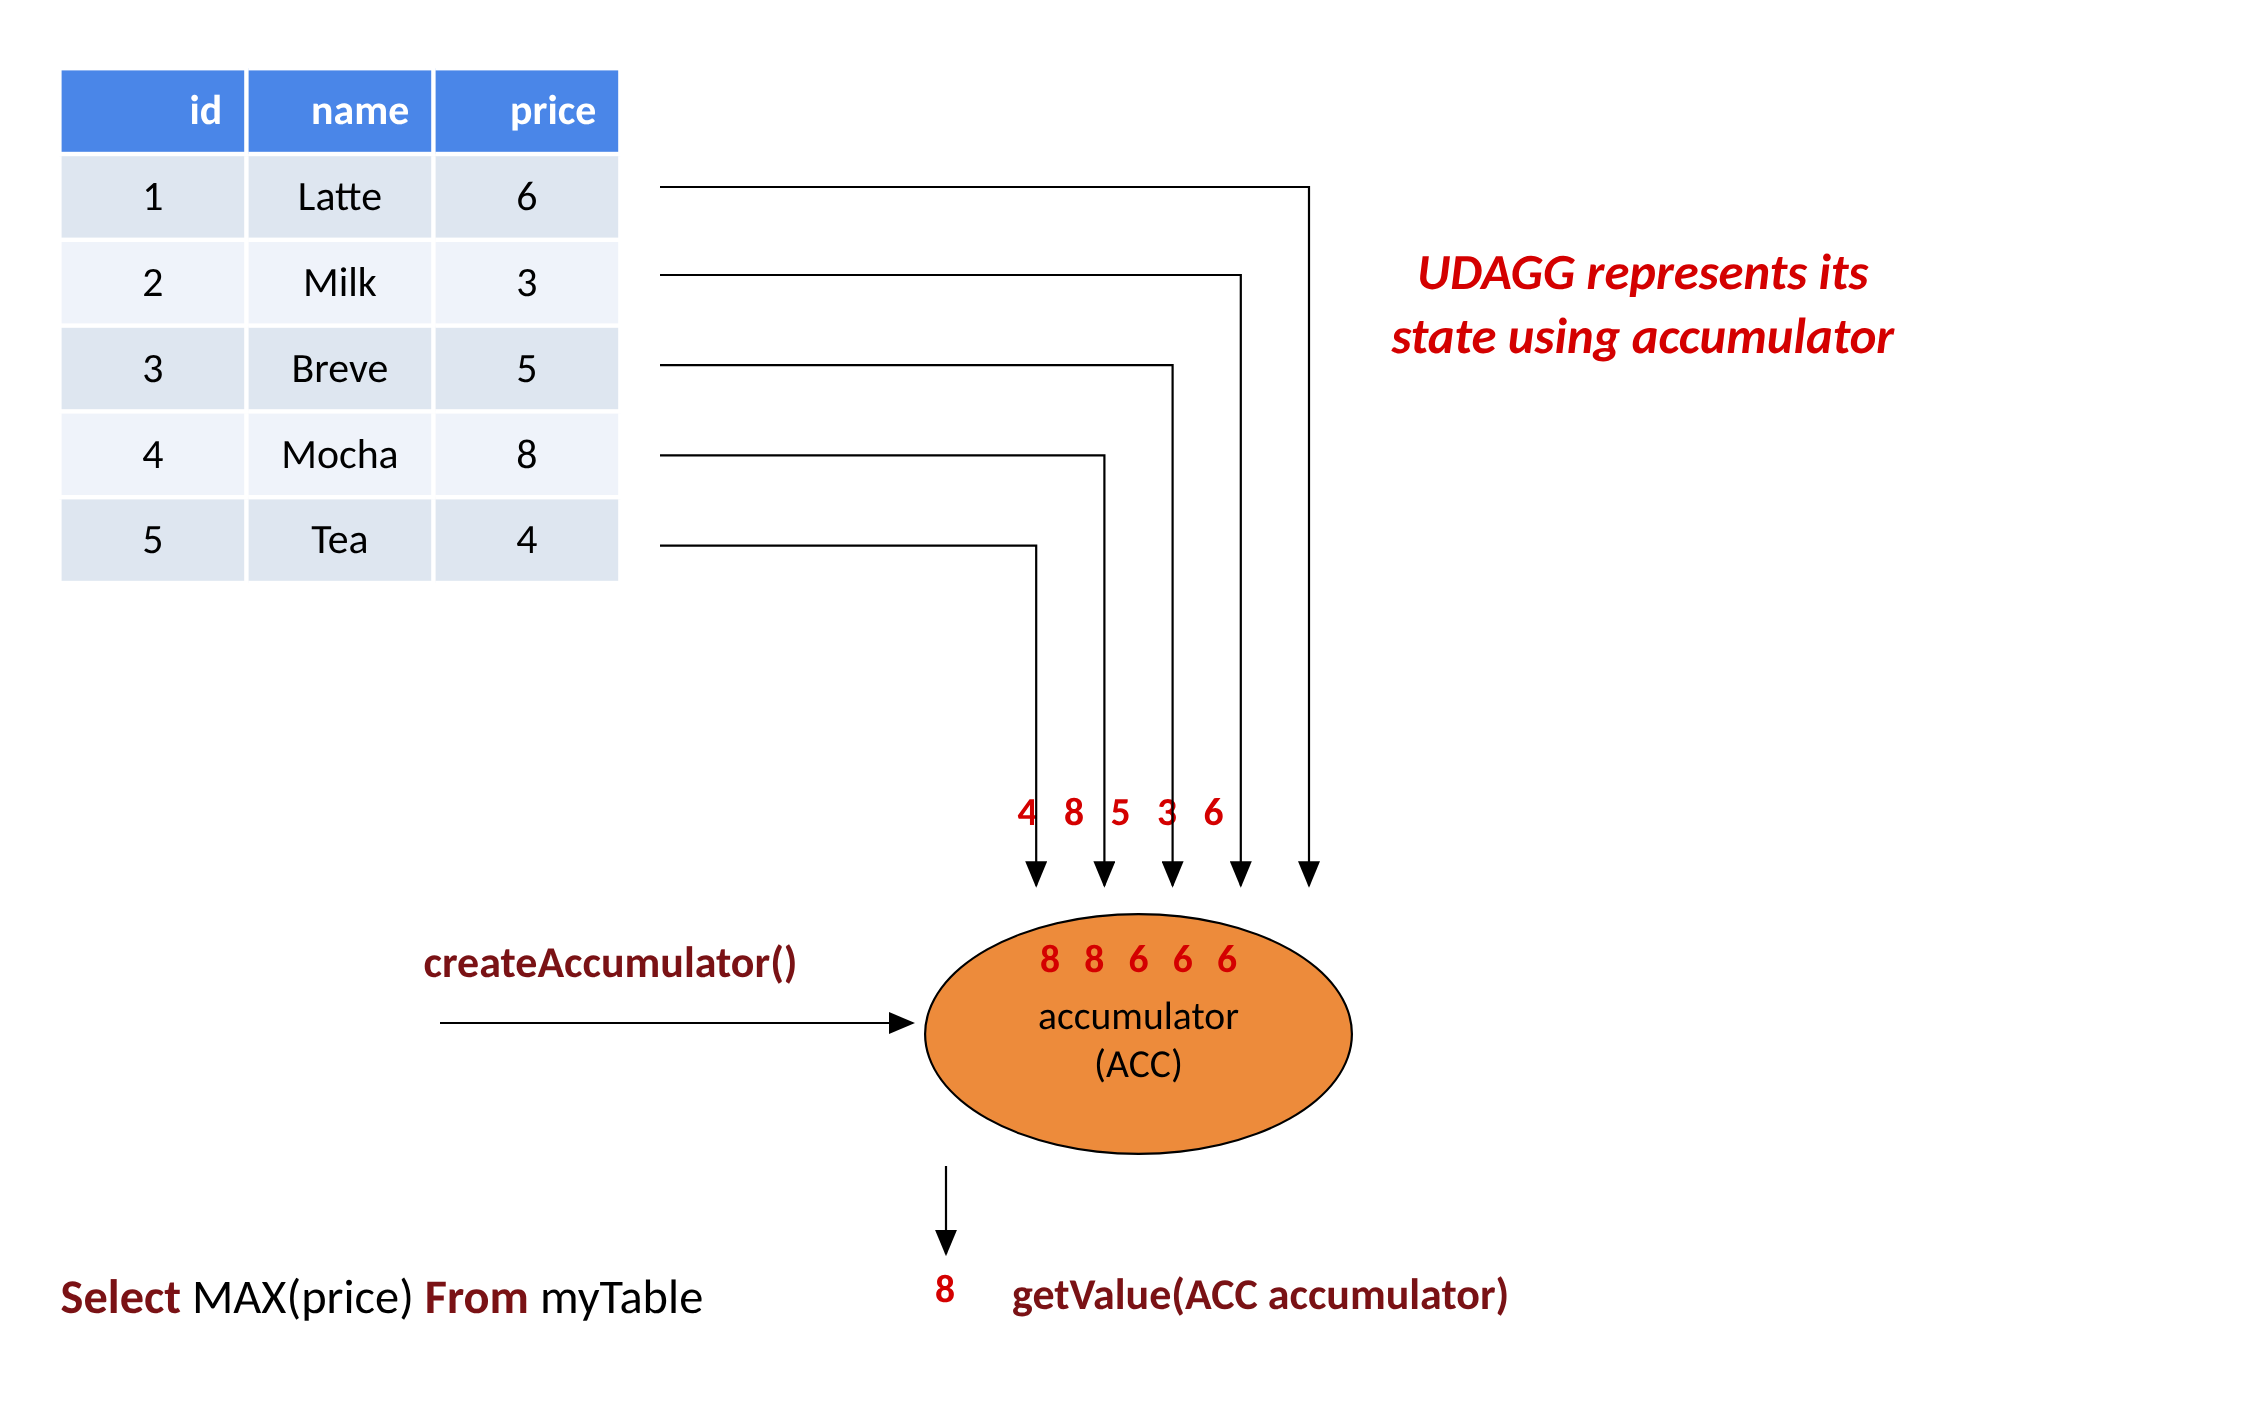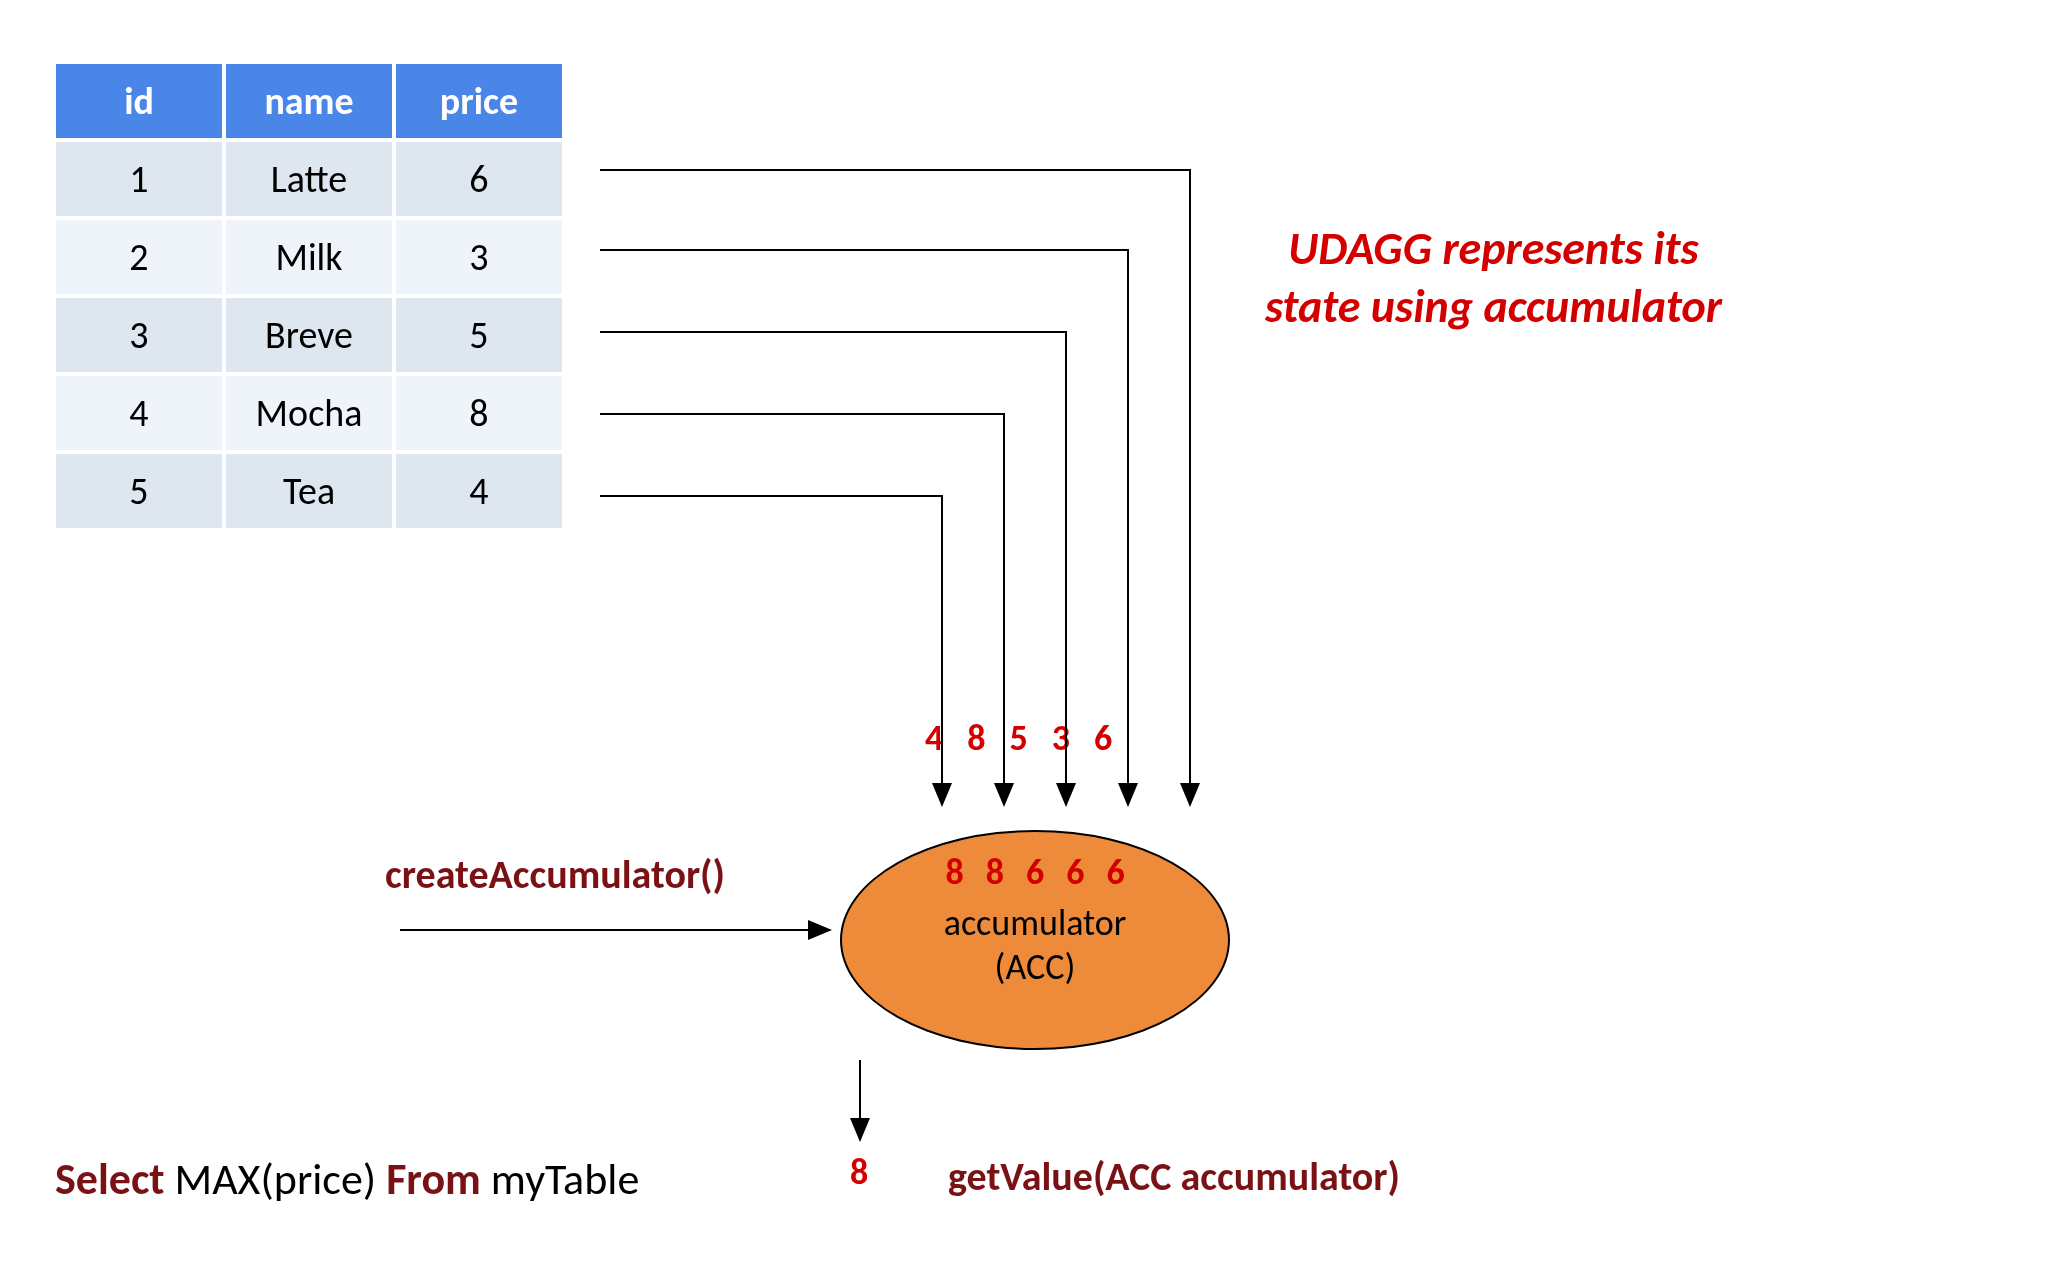--- a/index.html
+++ b/index.html
@@ -23,21 +23,21 @@
     top: 60px;
     border-collapse: collapse;
     font-size: 38px;
   }
   .data-table th {
     background: #4a86e8;
     color: #ffffff;
     font-weight: 700;
     padding: 14px 20px;
     border: 4px solid #ffffff;
-    text-align: center;
+    text-align: right;
     min-width: 170px;
   }
   .data-table td {
     padding: 14px 20px;
     border: 4px solid #ffffff;
     text-align: center;
     color: #000000;
   }
   .data-table tr.row-even td { background: #dee6f0; }
   .data-table tr.row-odd td  { background: #eff3fa; }
@@ -170,21 +170,21 @@
     <div>UDAGG represents its</div>
     <div>state using accumulator</div>
   </div>
 
   <div class="text darkred" style="left:385px; top:850px;">createAccumulator()</div>
 
   <div class="text" style="left:1245px; top:700px; line-height:1.25;">
     <br>
   </div>
 
-  <div class="text darkred" style="left:948px; top:1152px;">getValue(ACC accumulator)</div>
+  <div class="text darkred" style="left:920px; top:1152px;">getValue(ACC accumulator)</div>
 
   <div class="incoming-values">
     <span>4</span>
     <span>8</span>
     <span>5</span>
     <span>3</span>
     <span>6</span>
   </div>
 
   <div class="accum">

